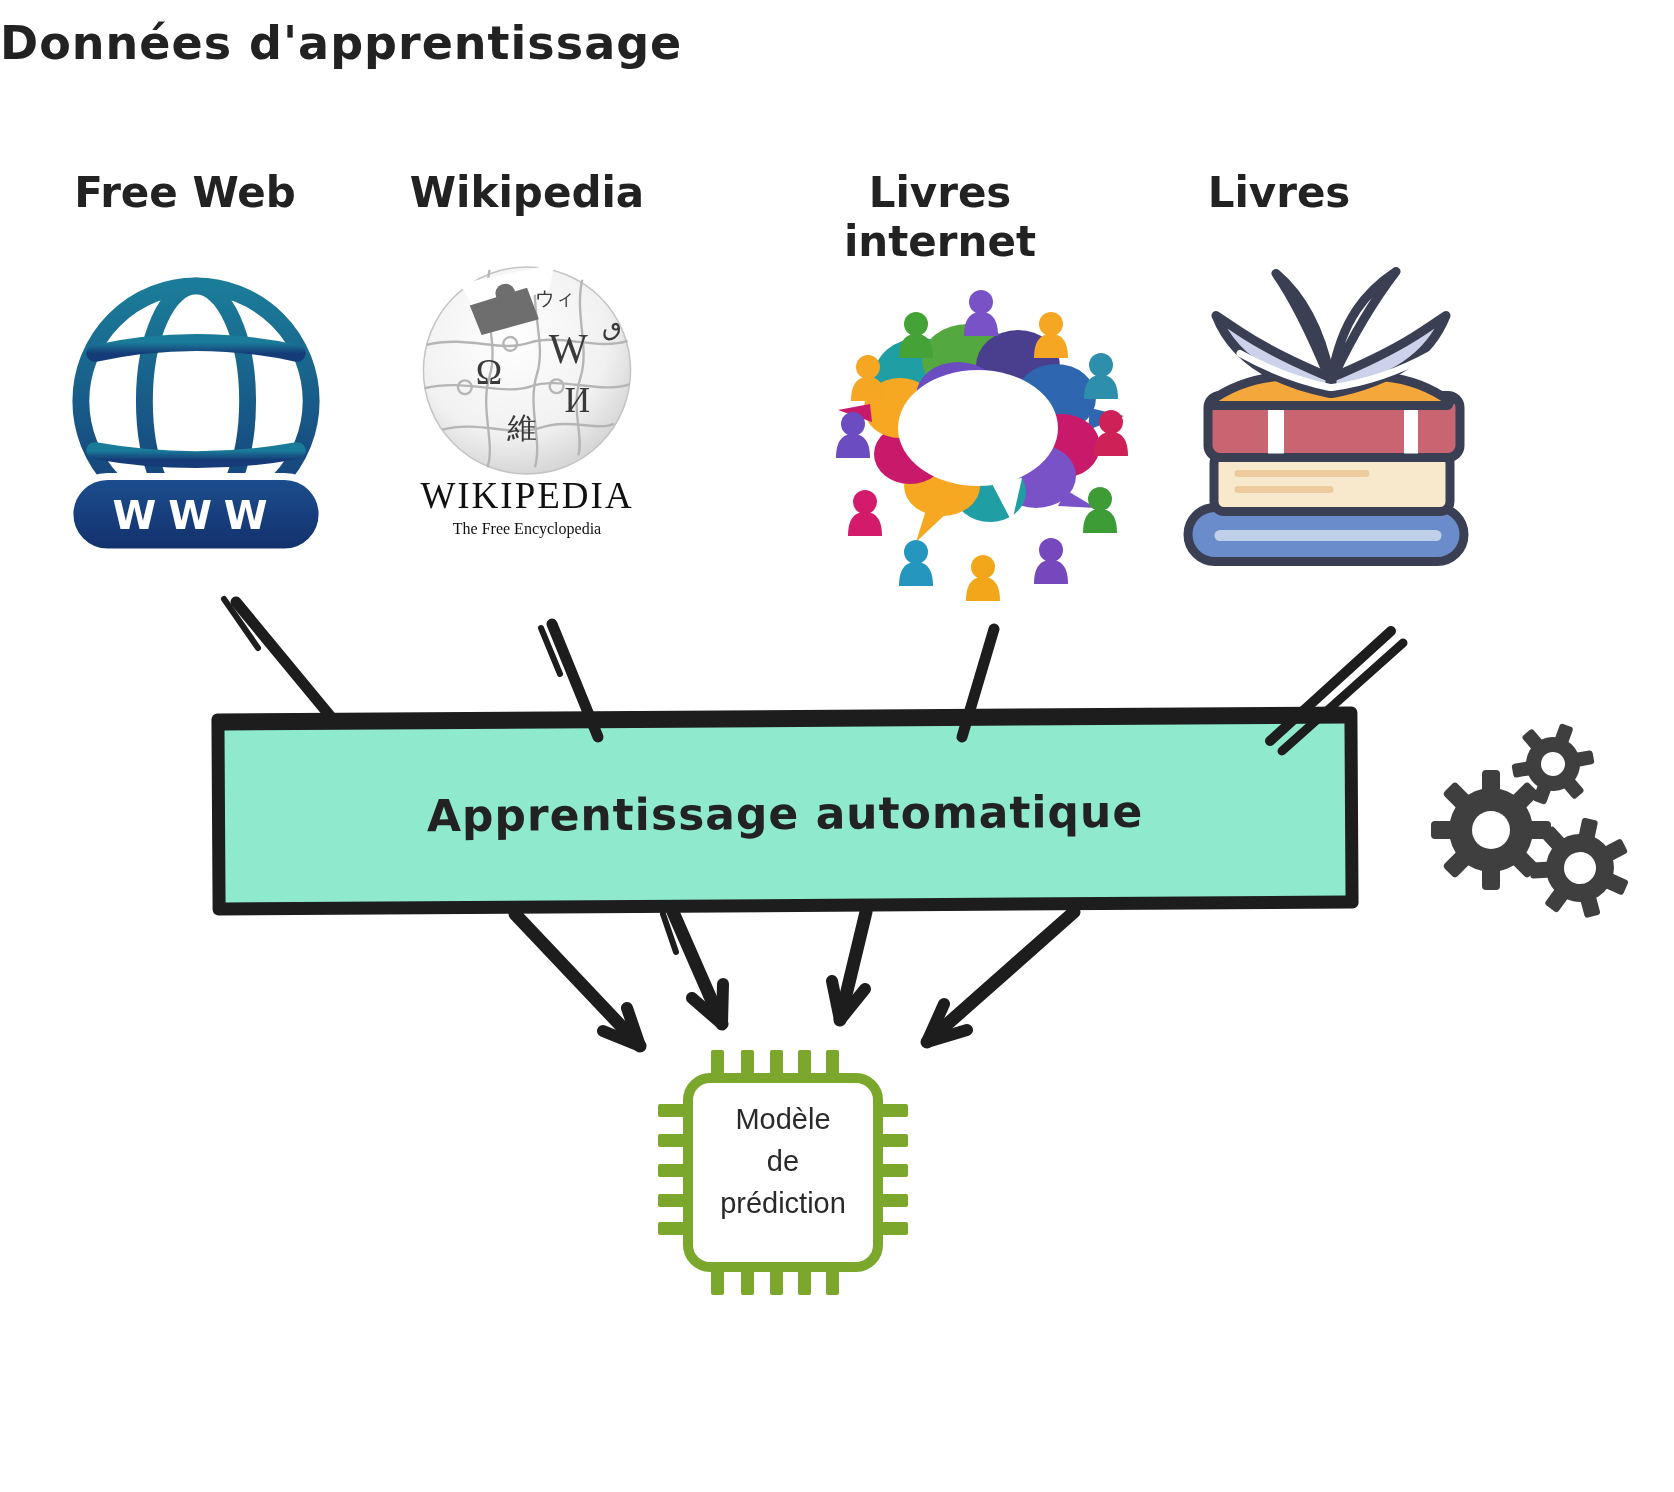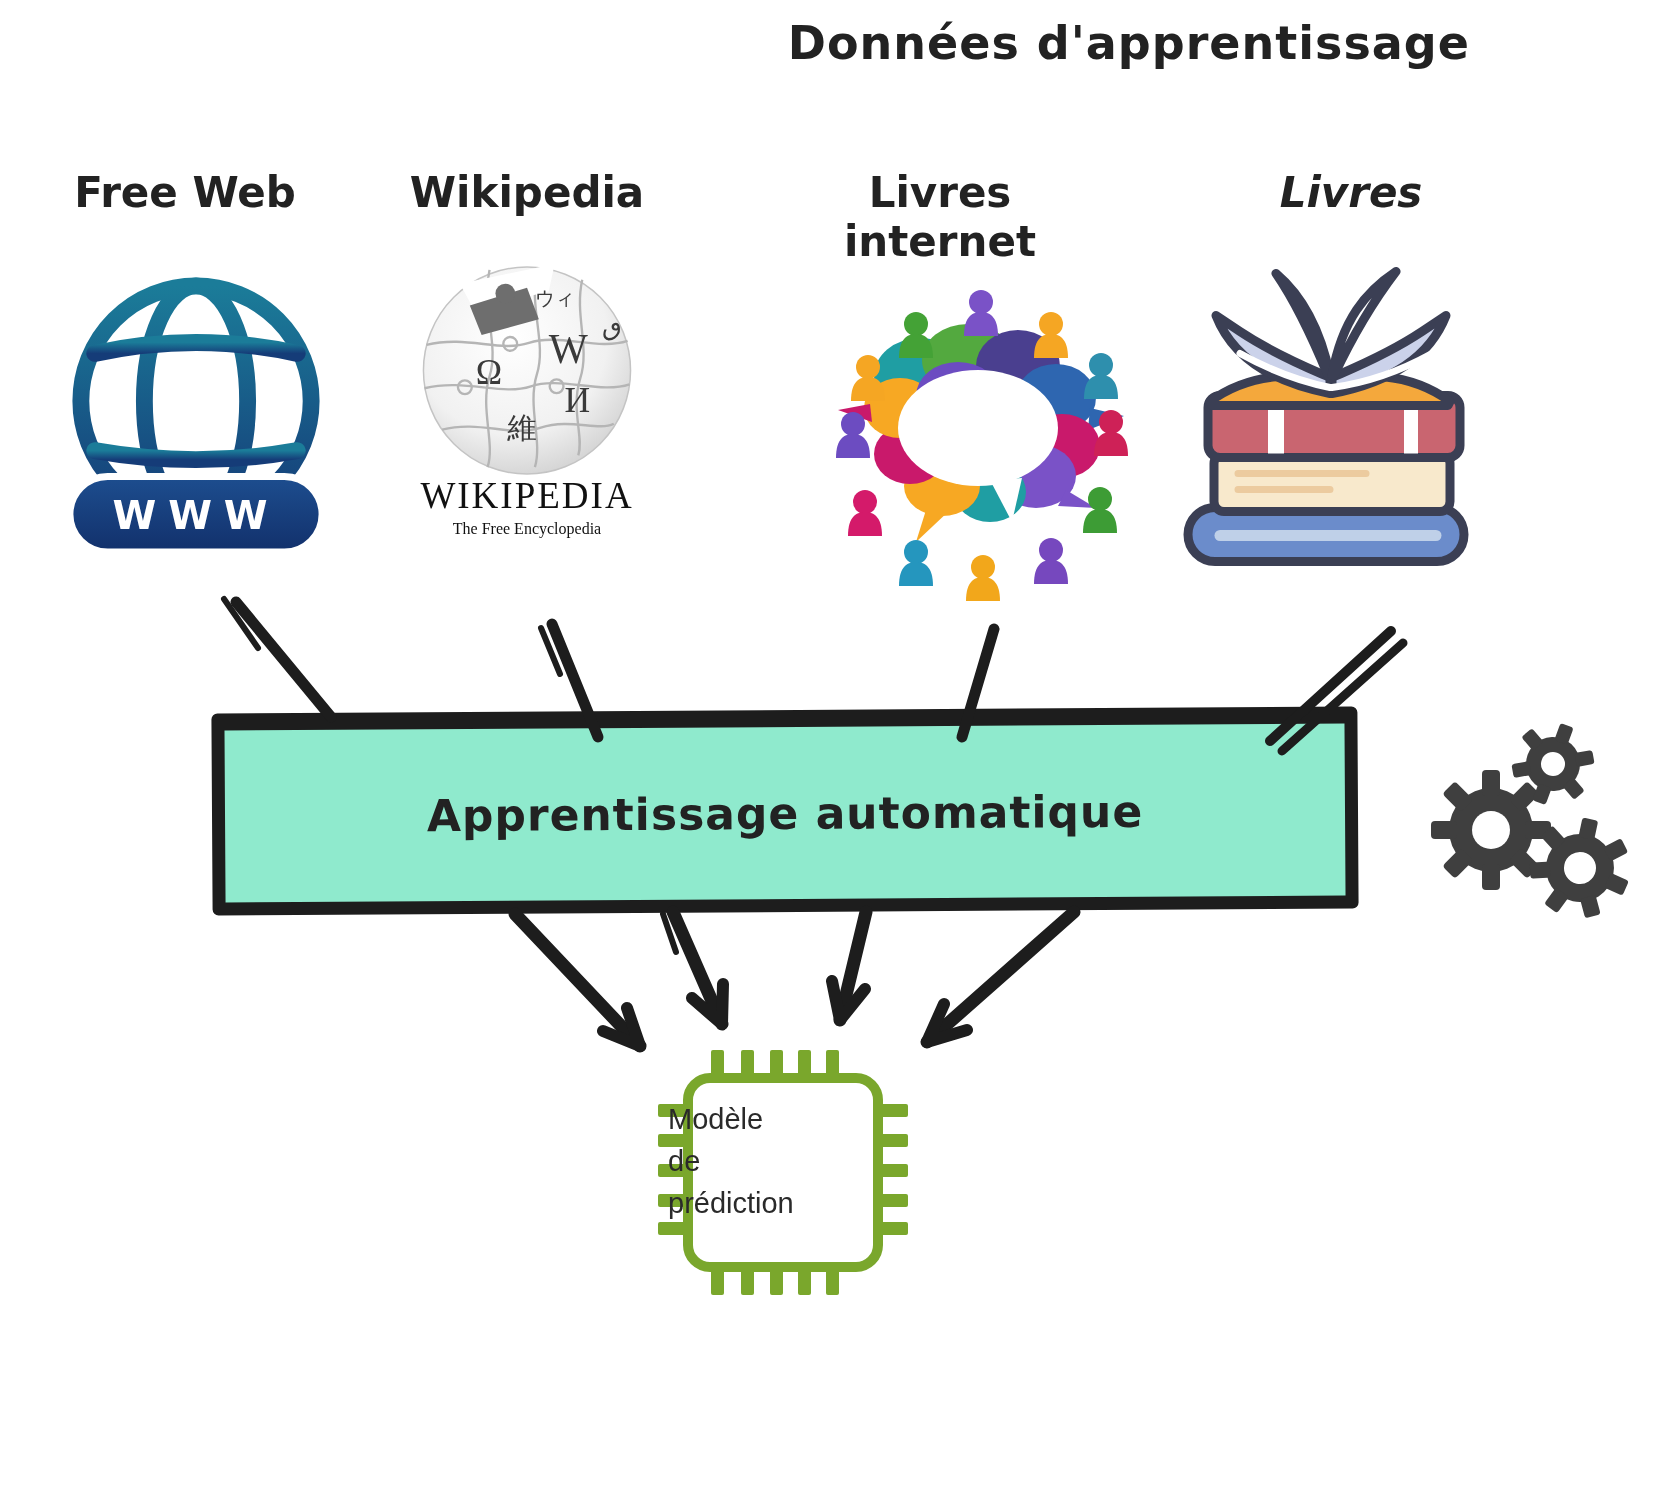--- a/index.html
+++ b/index.html
@@ -1,41 +1,41 @@
 <!DOCTYPE html>
 <html><head>
 <meta charset="utf-8">
 <style>
   html,body{margin:0;padding:0;background:#ffffff;}
   .canvas{position:relative;width:1674px;height:1492px;background:#ffffff;overflow:hidden;
           font-family:"DejaVu Sans",sans-serif;color:#1d1d1d;}
   .hand{font-family:"DejaVu Sans",sans-serif;font-weight:600;color:#222;}
   .abs{position:absolute;}
-  .title{left:0;top:16px;width:1470px;text-align:right;font-size:46px;letter-spacing:1px;}
+  .title{left:0;top:16px;width:1470px;text-align:left;font-size:46px;letter-spacing:1px;}
   .src-label{top:168px;text-align:center;font-size:42px;}
   .lbl-sites{left:35px;width:300px;}
   .lbl-wiki{left:377px;width:300px;}
   .lbl-forum{left:770px;width:340px;}
-  .lbl-livres{left:1216px;width:270px;font-style:italic;}
+  .lbl-livres{left:1144px;width:270px;}
   .icon-www{left:62px;top:252px;}
   .icon-wiki{left:408px;top:262px;}
   .wiki-wordmark{left:377px;top:474px;width:300px;text-align:center;
     font-family:"Liberation Serif",serif;font-size:37px;letter-spacing:2px;color:#111;}
   .wiki-tagline{left:377px;top:520px;width:300px;text-align:center;
     font-family:"Liberation Serif",serif;font-size:16px;color:#111;}
   .icon-forum{left:808px;top:258px;}
   .icon-books{left:1180px;top:255px;}
   .process-box{left:212px;top:710px;width:1146px;height:202px;box-sizing:border-box;
     background:#8feacd;border:13px solid #1d1d1d;border-top-width:17px;border-radius:6px;
     transform:rotate(-0.35deg);display:flex;align-items:center;justify-content:center;}
   .process-box .lbl{font-size:44px;letter-spacing:1px;}
   .icon-gears{left:1418px;top:718px;}
   .arrow-layer{left:0;top:0;width:1674px;height:1492px;pointer-events:none;z-index:5;}
   .icon-chip{left:640px;top:1040px;}
-  .chip-text{left:668px;top:1098px;width:230px;text-align:left;
+  .chip-text{left:668px;top:1098px;width:230px;text-align:center;
     font-family:"Liberation Sans",sans-serif;font-size:29px;line-height:42px;color:#2a2a2a;}
   .caption{left:545px;top:1318px;width:400px;text-align:center;font-size:42px;line-height:55px;}
   svg{display:block;}
 </style>
 </head>
 <body>
 
 <div class="canvas">
 
   <div class="abs title hand">Données d'apprentissage</div>

